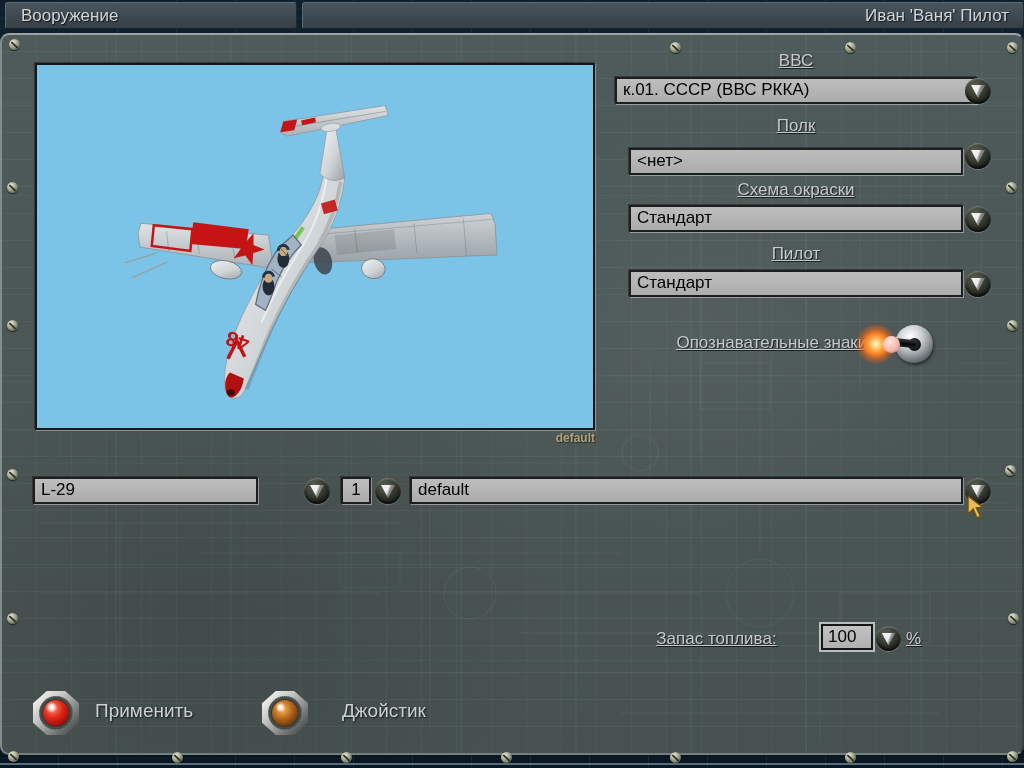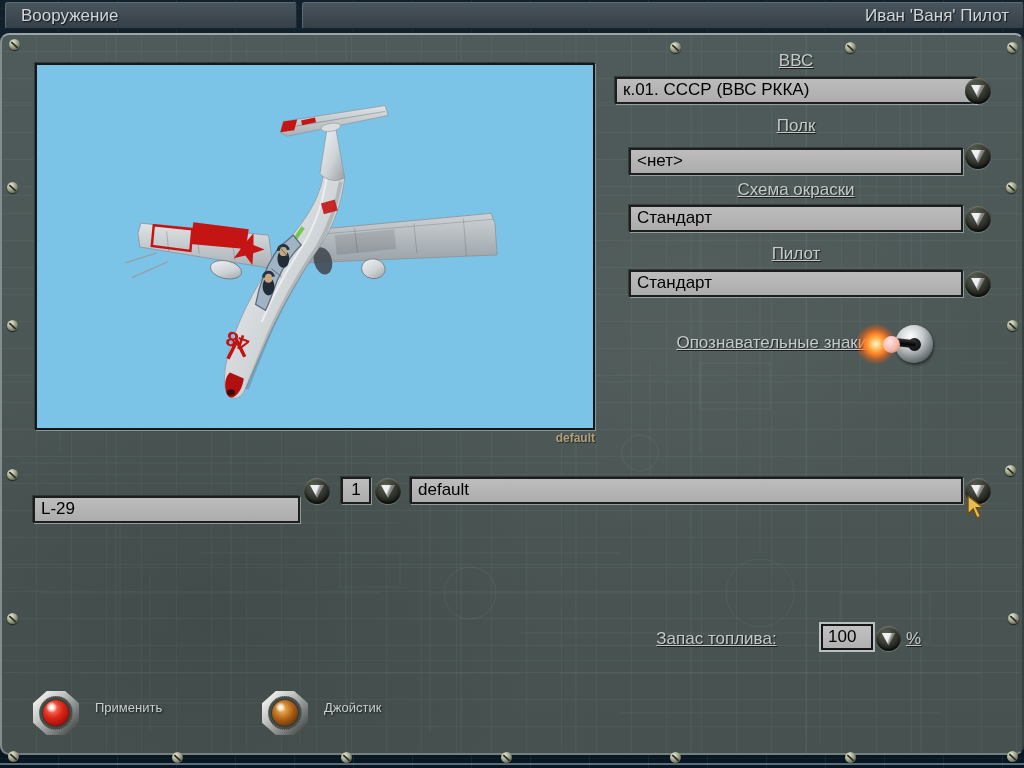--- a/index.html
+++ b/index.html
@@ -131,21 +131,21 @@
     background:
       radial-gradient(circle at 33% 28%, rgba(255,255,255,0.95) 0 7%, transparent 22%),
       radial-gradient(circle at 38% 32%, #ff8a72, #dd2416 42%, #8a0c08 84%, #4c0404 100%);
   }
   .dome-amber{
     background:
       radial-gradient(circle at 33% 28%, rgba(255,255,255,0.9) 0 6%, transparent 20%),
       radial-gradient(circle at 40% 35%, #ffba5a, #a85c16 48%, #52300c 86%, #281402 100%);
   }
   .btn-label{
-    position:absolute;color:#ccd0d2;font-size:13px;text-shadow:1px 1px 2px rgba(0,0,0,0.75);
+    position:absolute;color:#ccd0d2;font-size:19px;text-shadow:1px 1px 2px rgba(0,0,0,0.75);
     white-space:nowrap;
   }
   
   #cursor{position:absolute;left:967px;top:495px;z-index:20;}
 </style>
 </head>
 <body>
 
 <div id="screen">
 
@@ -286,21 +286,21 @@
 
   <div class="lbl" style="left:600px;top:333px;width:272px;text-align:right">Опознавательные знаки:</div>
   <div style="position:absolute;left:853px;top:320px;width:85px;height:48px;">
     <div id="markings-glow" style="position:absolute;left:3px;top:4px"></div>
     <div id="toggle-base" style="position:absolute;left:42px;top:5px"></div>
     <div id="toggle-shaft" style="position:absolute;left:39px;top:19px"></div>
     <div id="toggle-hole" style="position:absolute;left:55px;top:18px"></div>
     <div id="toggle-knob" style="position:absolute;left:30px;top:16px"></div>
   </div>
 
-  <div class="dd" style="left:33px;top:496px;width:267px">L-29</div>
+  <div class="dd" style="left:33px;top:477px;width:225px">L-29</div>
   <div class="dd-btn" style="left:304px;top:478px">
       <div class="tri"></div>
     </div>
   <div class="dd" style="left:341px;top:477px;width:30px;text-align:center;padding-left:0">1</div>
   <div class="dd-btn" style="left:375px;top:478px">
       <div class="tri"></div>
     </div>
   <div class="dd" style="left:410px;top:477px;width:553px">default</div>
   <div class="dd-btn" style="left:965px;top:478px">
       <div class="tri"></div>
@@ -318,19 +318,19 @@
     <div class="push-ring"></div>
     <div class="push-dome dome-red" style="left:10px;top:9px"></div>
   </div>
   <div class="btn-label" style="left:95px;top:700px">Применить</div>
 
   <div style="position:absolute;left:262px;top:691px;width:46px;height:44px;">
     <div class="push-housing"></div>
     <div class="push-ring"></div>
     <div class="push-dome dome-amber" style="left:10px;top:9px"></div>
   </div>
-  <div class="btn-label" style="left:324px;top:700px">Джойстик</div>
+  <div class="btn-label" style="left:342px;top:700px">Джойстик</div>
 
   <svg id="cursor" width="20" height="26" viewBox="0 0 20 26">
     <path d="M1,1 L1,19 L6.2,14 L10,23 L13.4,21.3 L9.3,12.7 L16,12.4 Z" fill="#e7bc52" stroke="#6e4e14" stroke-width="1.4"></path>
   </svg>
 
 </div>
 
 </body></html>

